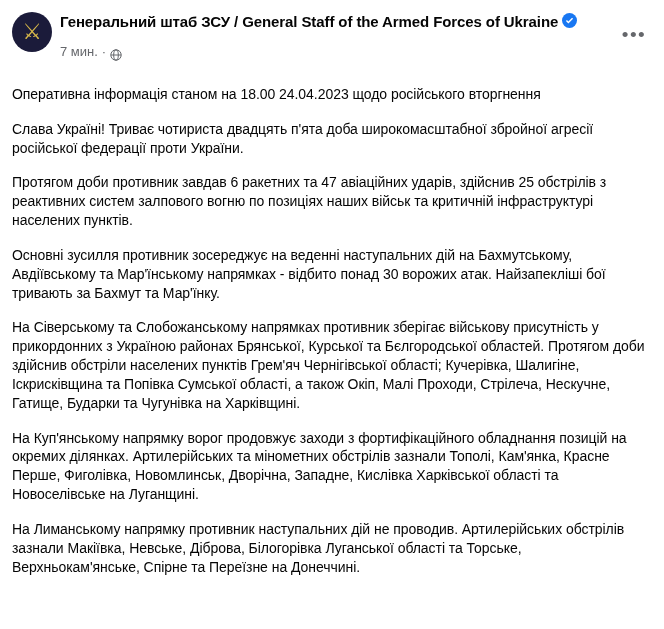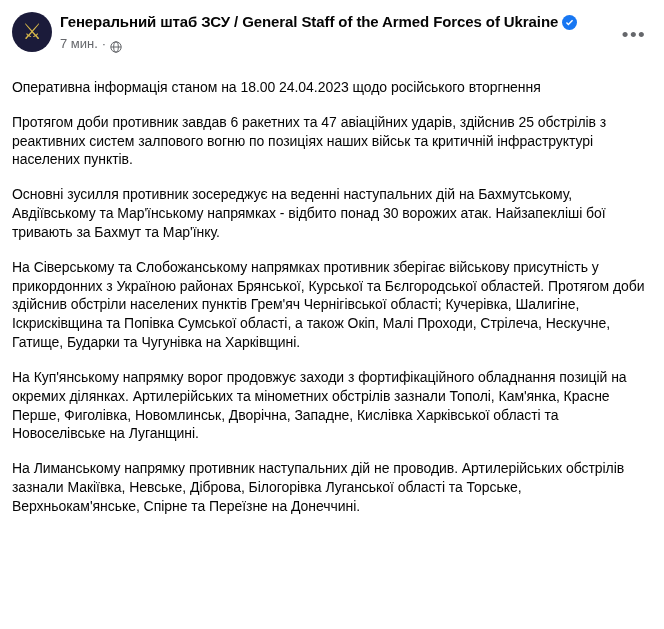--- a/index.html
+++ b/index.html
@@ -40,21 +40,21 @@
     line-height: 1;
     font-family: "DejaVu Sans", sans-serif;
   }
   .header-text {
     flex: 1 1 auto;
     min-width: 0;
     padding-top: 1px;
   }
   .name-row {
     display: flex;
-    align-items: flex-end;
+    align-items: flex-start;
     gap: 4px;
     flex-wrap: nowrap;
   }
   .page-name {
     font-size: 15px;
     font-weight: bold;
     color: #050505;
     white-space: nowrap;
     overflow: hidden;
     text-overflow: ellipsis;
@@ -63,21 +63,21 @@
   .verified {
     flex: 0 0 auto;
     width: 15px;
     height: 15px;
     display: inline-block;
   }
   .meta-row {
     display: flex;
     align-items: center;
     gap: 4px;
-    margin-top: 6px;
+    margin-top: 14px;
   }
   .timestamp {
     font-size: 13px;
     color: #65676b;
   }
   .dot-sep {
     font-size: 13px;
     color: #65676b;
     line-height: 1;
   }
@@ -150,20 +150,21 @@
           </svg>
         </span>
       </div>
     </div>
 
     <div class="menu-button">•••</div>
   </div>
 
   <div class="post-body">
     <p>Оперативна інформація станом на 18.00 24.04.2023 щодо російського вторгнення</p>
+    <p>Слава Україні! Триває чотириста двадцять п'ята доба широкомасштабної збройної агресії російської федерації проти України.</p>
     <p>Протягом доби противник завдав 6 ракетних та 47 авіаційних ударів, здійснив 25 обстрілів з реактивних систем залпового вогню по позиціях наших військ та критичній інфраструктурі населених пунктів.</p>
     <p>Основні зусилля противник зосереджує на веденні наступальних дій на Бахмутському, Авдіївському та Мар'їнському напрямках - відбито понад 30 ворожих атак. Найзапекліші бої тривають за Бахмут та Мар'їнку.</p>
     <p>На Сіверському та Слобожанському напрямках противник зберігає військову присутність у прикордонних з Україною районах Брянської, Курської та Бєлгородської областей. Протягом доби здійснив обстріли населених пунктів Грем'яч Чернігівської області; Кучерівка, Шалигіне, Іскрисківщина та Попівка Сумської області, а також Окіп, Малі Проходи, Стрілеча, Нескучне, Гатище, Бударки та Чугунівка на Харківщині.</p>
     <p>На Куп'янському напрямку ворог продовжує заходи з фортифікаційного обладнання позицій на окремих ділянках. Артилерійських та мінометних обстрілів зазнали Тополі, Кам'янка, Красне Перше, Фиголівка, Новомлинськ, Дворічна, Западне, Кислівка Харківської області та Новоселівське на Луганщині.</p>
     <p>На Лиманському напрямку противник наступальних дій не проводив. Артилерійських обстрілів зазнали Макіївка, Невське, Діброва, Білогорівка Луганської області та Торське, Верхньокам'янське, Спірне та Переїзне на Донеччині.</p>
   </div>
 
 </div>
 
 </body></html>

